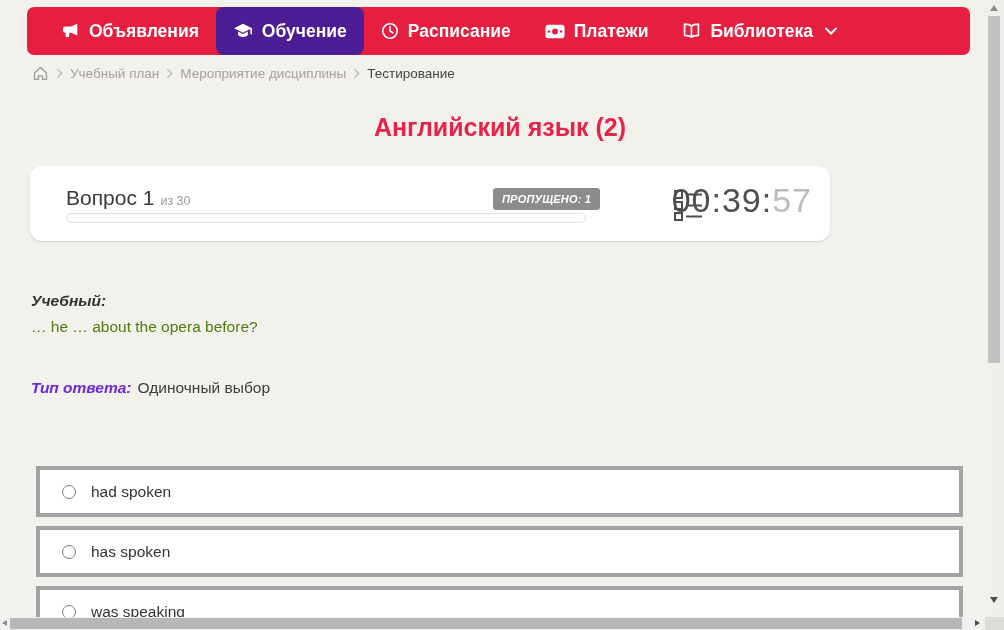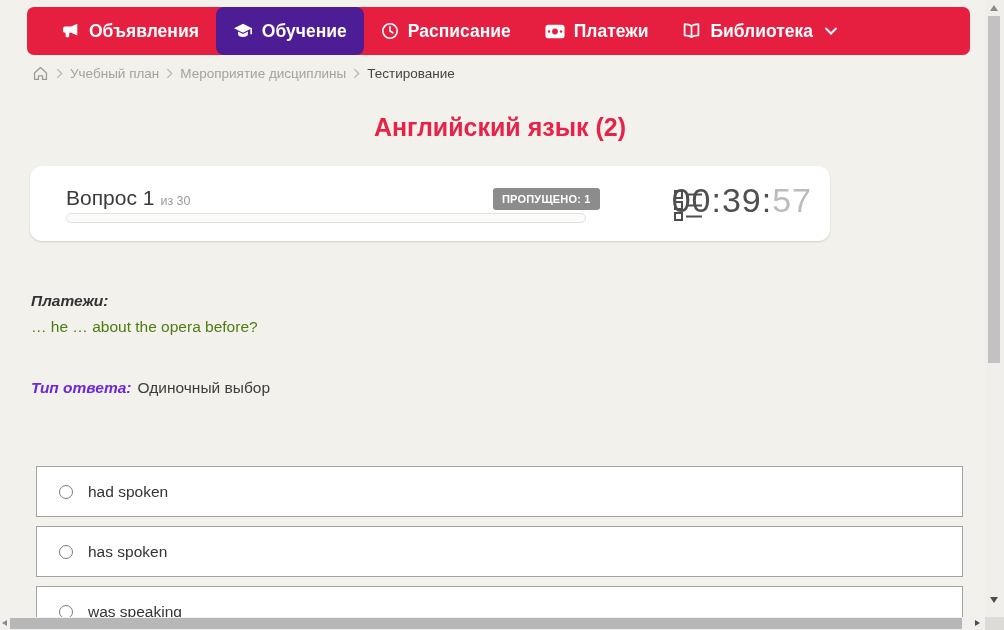--- a/index.html
+++ b/index.html
@@ -41,42 +41,42 @@
     position:absolute;left:30px;top:166px;width:800px;height:75px;
     background:#ffffff;border-radius:12px;
     box-shadow:0 1px 2px rgba(0,0,0,.14);
   }
   .qnum{position:absolute;left:36px;top:20px;font-size:21px;color:#3a3a3a;}
   .qnum .qtotal{font-size:12.5px;color:#9b9b9b;margin-left:6px;font-weight:normal;}
   .badge{
     position:absolute;left:463px;top:22px;height:22px;padding:0 9px;
     background:#8c8c8c;border-radius:3px;
     color:#ffffff;font-size:11px;font-weight:bold;letter-spacing:.2px;
-    display:flex;align-items:center;justify-content:center;
+    display:flex;align-items:center;justify-content:center;font-style:italic;
   }
   .progress{
     position:absolute;left:36px;top:47px;width:518px;height:8px;
     border:1px solid #e2e1df;background:#fbfbfa;border-radius:5px;overflow:hidden;
   }
   .progress-fill{height:100%;width:0%;background:#e61e3f;border-radius:5px;}
   .list-btn{position:absolute;left:642px;top:22px;width:32px;height:34px;cursor:pointer;background:none;border:none;padding:0;}
   .timer{
     position:absolute;right:18px;top:15px;
     font-size:34px;font-weight:300;color:#4f4f4f;letter-spacing:1px;
   }
   .timer .sec{color:#bcbcbc;}
   
   .q-label{position:absolute;left:31px;top:292px;font-size:15.5px;font-weight:bold;font-style:italic;color:#333333;}
   .q-text{position:absolute;left:31px;top:318px;font-size:15.5px;color:#4d7c0f;}
   .q-type{position:absolute;left:31px;top:379px;font-size:15.5px;color:#3c3c3c;}
   .q-type .tlabel{font-weight:bold;font-style:italic;color:#6d28d9;margin-right:6px;margin-top:39px;}
   
   .option{
     position:absolute;left:36px;width:927px;height:51px;box-sizing:border-box;
-    background:#ffffff;border:1px solid #a3a3a3;
+    background:#ffffff;border:4px solid #a3a3a3;
     display:flex;align-items:center;padding-left:22px;gap:15px;cursor:pointer;
   }
   .option .radio{
     width:14px;height:14px;border:1px solid #7b7b7b;border-radius:50%;
     background:#ffffff;flex:0 0 auto;box-sizing:border-box;
   }
   .option .opt-label{font-size:15.5px;color:#333333;}
   .opt-0{top:466px;} .opt-1{top:526px;} .opt-2{top:586px;}
   
   .vscroll{position:absolute;left:985px;top:0;width:19px;height:617px;background:#f0efeb;}
@@ -176,21 +176,21 @@
       <line x1="13" y1="6.5" x2="29" y2="6.5" stroke="#4d4d4d" stroke-width="2"></line>
       <line x1="13" y1="17.5" x2="29" y2="17.5" stroke="#4d4d4d" stroke-width="2"></line>
       <line x1="13" y1="28.5" x2="29" y2="28.5" stroke="#4d4d4d" stroke-width="2"></line>
     </svg>
   </button>
   <div class="timer">
     <span>00:39:</span><span class="sec">57</span>
   </div>
 </div>
 
-<div class="q-label">Платежи:</div>
+<div class="q-label">Учебный:</div>
 <div class="q-text">… he … about the opera before?</div>
 <div class="q-type">
   <span class="tlabel">Тип ответа:</span><span>Одиночный выбор</span>
 </div>
 
 <div class="option opt-0">
   <span class="radio"></span>
   <span class="opt-label">had spoken</span>
 </div>
 <div class="option opt-1">

